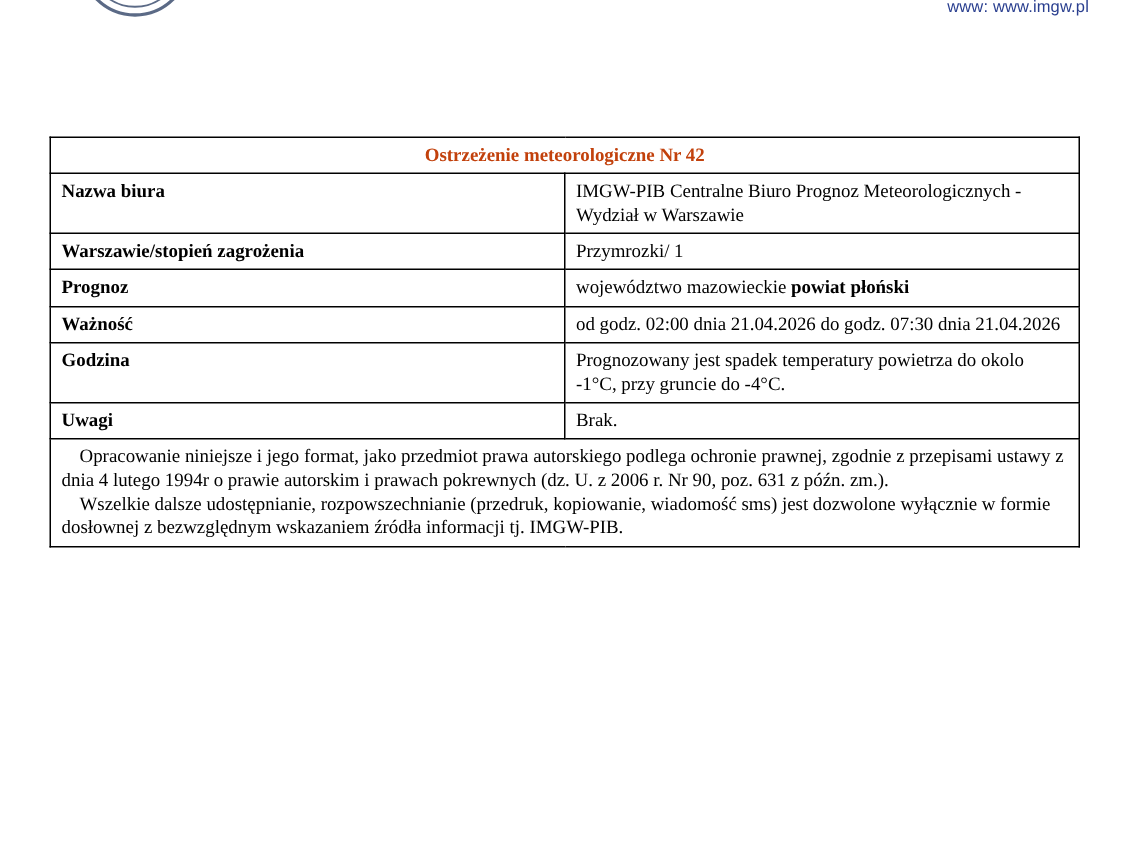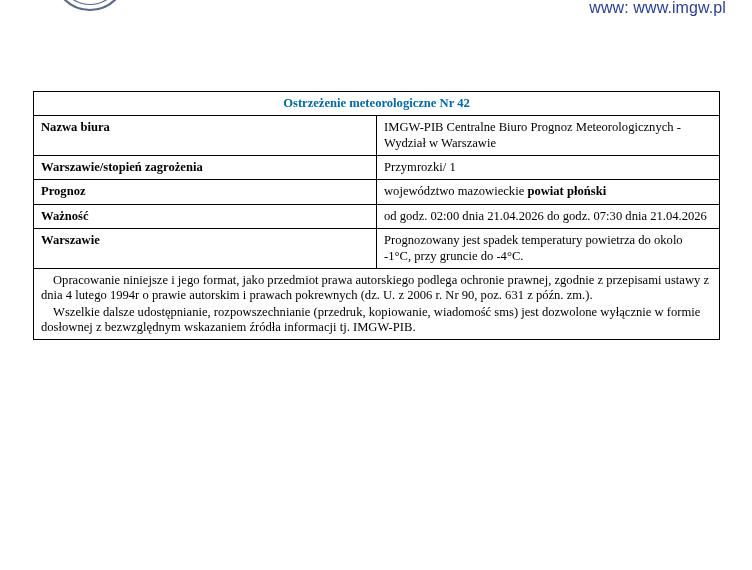--- a/index.html
+++ b/index.html
@@ -33,21 +33,21 @@
     height: 56px;
     overflow: hidden;
   }
   #logo-svg { display: block; }
 
   #site-url {
     position: absolute;
     right: 26px;
     top: -1px;
     font-family: "Liberation Sans", "DejaVu Sans", sans-serif;
-    font-size: 16px;
+    font-size: 11px;
     color: #2a3f8f;
     letter-spacing: 0.1px;
     white-space: nowrap;
   }
 
   
   #warning-table {
     position: absolute;
     left: 33px;
     top: 91px;
@@ -64,21 +64,21 @@
   }
   td.label-cell {
     width: 178px;
     font-weight: bold;
   }
   td.value-cell {
     width: auto;
   }
   td.title-cell {
     text-align: center;
-    color: #0369a1;
+    color: #c2410c;
     font-weight: bold;
     font-size: 14.2px;
     padding-top: 8px;
     padding-bottom: 9px;
   }
   td.footer-cell {
     padding: 6px 9px 9px 9px;
     font-size: 12.4px;
     line-height: 1.28;
   }
@@ -136,25 +136,29 @@
       <td class="label-cell">Prognoz</td>
       <td class="value-cell"><span>województwo mazowieckie </span><span class="bold-inline">powiat płoński</span></td>
     </tr>
 
     <tr class="row-tall">
       <td class="label-cell">Ważność</td>
       <td class="value-cell">od godz. 02:00 dnia 21.04.2026 do godz. 07:30 dnia 21.04.2026</td>
     </tr>
 
     <tr class="row-tall">
-      <td class="label-cell">Warszawie</td>
+      <td class="label-cell">Godzina</td>
       <td class="value-cell">Prognozowany jest spadek temperatury powietrza do okolo -1°C,  przy gruncie do -4°C.</td>
     </tr>
 
 
+    <tr class="row-tall">
+      <td class="label-cell">Uwagi</td>
+      <td class="value-cell">Brak.</td>
+    </tr>
 
 
 
     <tr>
       <td class="footer-cell" colspan="2">
         <p class="footer-para">Opracowanie niniejsze i jego format, jako przedmiot prawa autorskiego podlega ochronie prawnej, zgodnie z przepisami ustawy z dnia 4 lutego 1994r o prawie autorskim i prawach pokrewnych (dz. U. z 2006 r. Nr 90, poz. 631 z późn.  zm.).</p>
         <p class="footer-para">Wszelkie dalsze udostępnianie, rozpowszechnianie (przedruk, kopiowanie, wiadomość   sms) jest dozwolone wyłącznie w formie dosłownej z bezwzględnym wskazaniem źródła  informacji tj. IMGW-PIB.</p>
       </td>
     </tr>
   </tbody>

